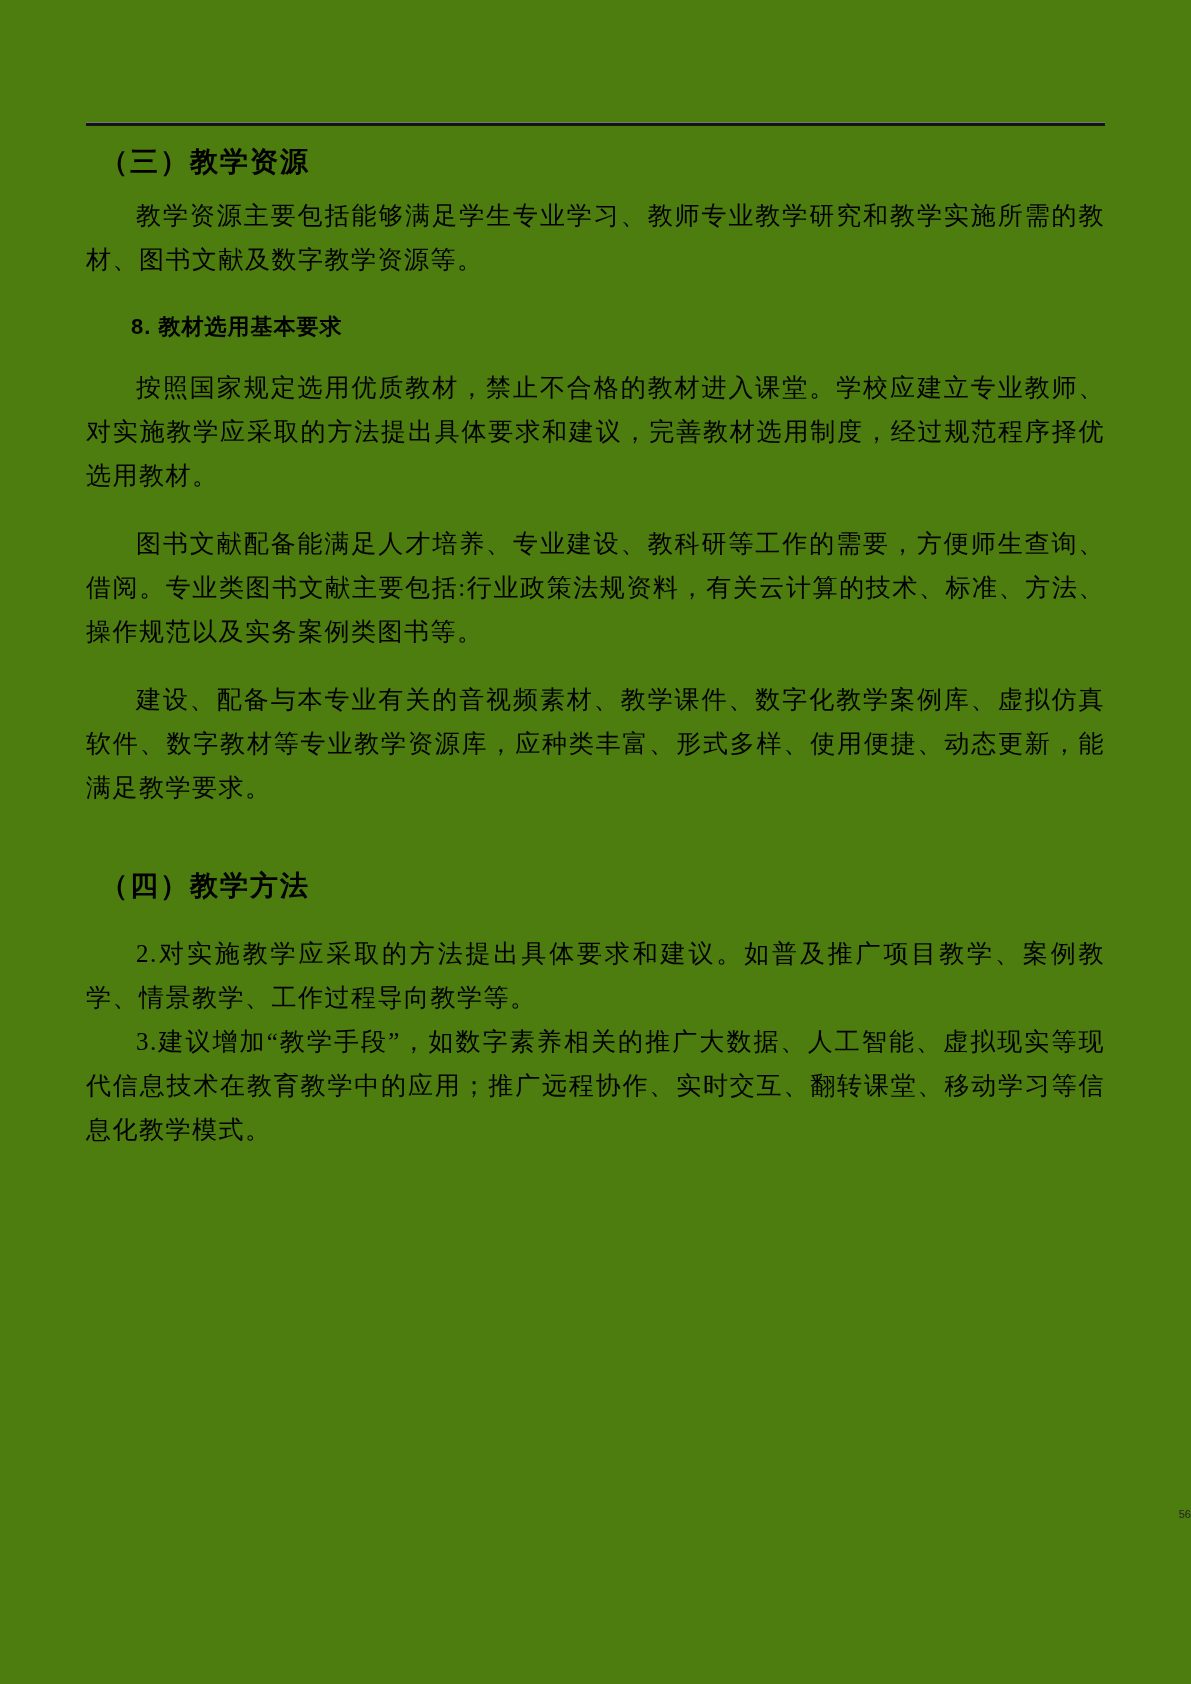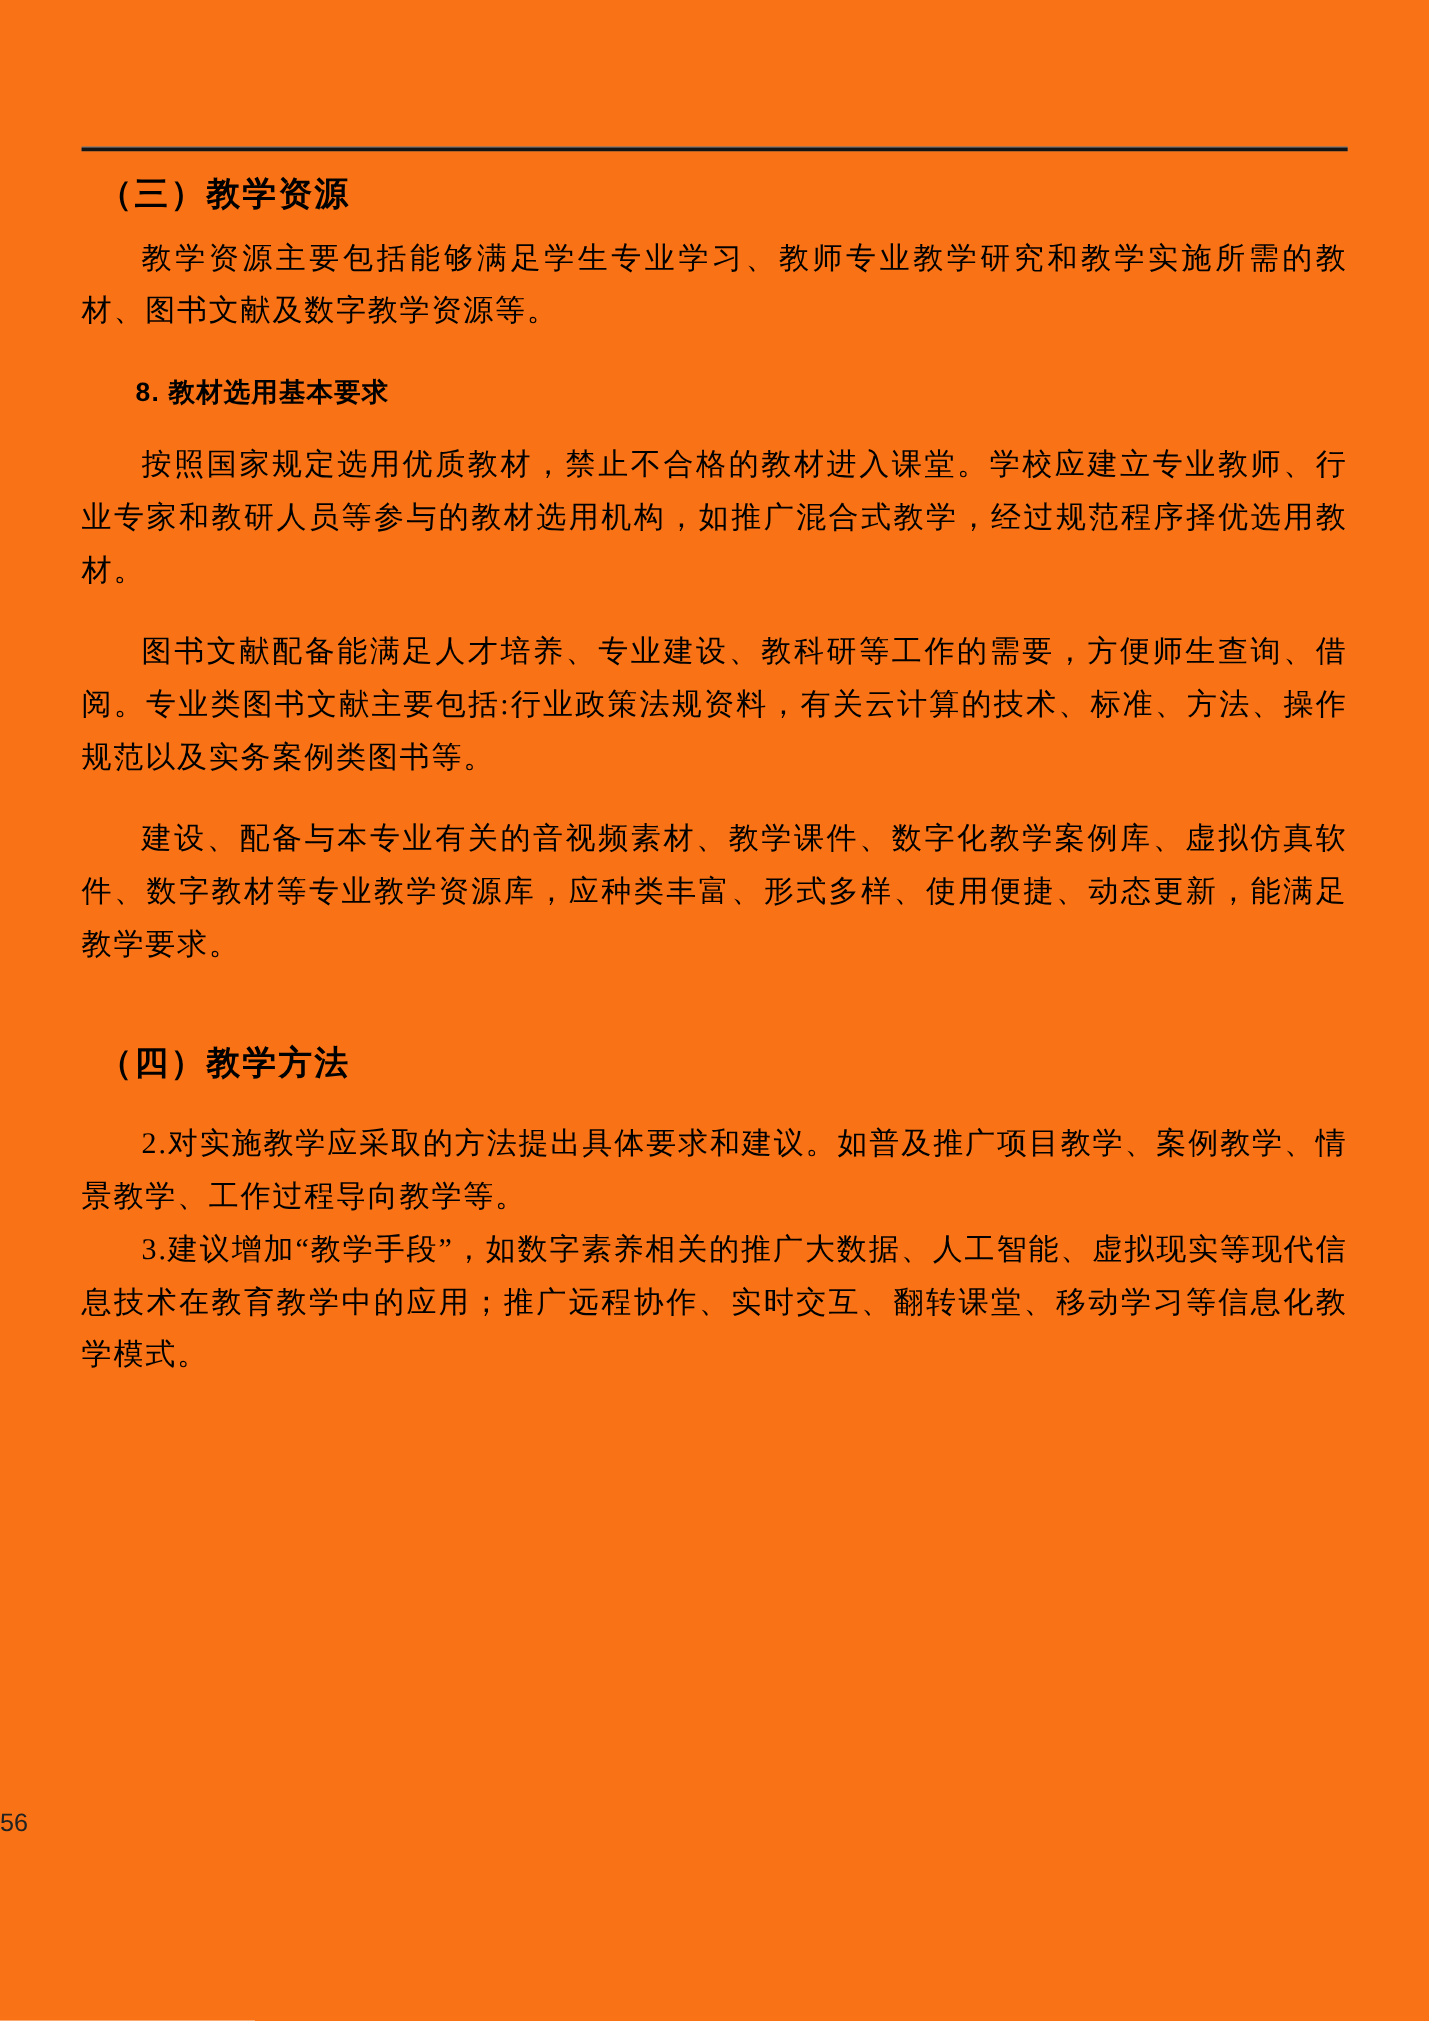--- a/index.html
+++ b/index.html
@@ -4,24 +4,24 @@
 <style>
   html, body {
     margin: 0;
     padding: 0;
     background: #ffffff;
   }
   .page {
     position: relative;
     width: 1191px;
     height: 1684px;
-    background: #f97316;
+    background: #4d7c0f;
     color: #000000;
     box-sizing: border-box;
-    padding: 0 68px;
+    padding: 0 86px;
     overflow: hidden;
     font-family: "Liberation Serif", serif;
   }
   .header-rule {
     margin-top: 122px;
     height: 1px;
     background: #777777;
     border-bottom: 3px solid #141414;
   }
   .section-heading {
@@ -55,40 +55,40 @@
     margin: 24px 0 0 0;
   }
   .body-par.intro { margin-top: 14px; }
   .body-par.first-after-heading { margin-top: 28px; }
   .body-par.tight { margin-top: 0; }
   .page-number {
     position: absolute;
     top: 1508px;
     left: 0;
     right: 0;
-    text-align: left;
+    text-align: right;
     font-family: "Liberation Sans", sans-serif;
-    font-size: 21px;
+    font-size: 11px;
     color: #222222;
   }
 </style>
 </head>
 <body>
 
 <div class="page">
 
   <div class="header-rule"></div>
 
   <h1 class="section-heading">（三）教学资源</h1>
 
   <p class="body-par intro">教学资源主要包括能够满足学生专业学习、教师专业教学研究和教学实施所需的教材、图书文献及数字教学资源等。</p>
 
   <h2 class="sub-heading">8. 教材选用基本要求</h2>
 
-  <p class="body-par">按照国家规定选用优质教材，禁止不合格的教材进入课堂。学校应建立专业教师、行业专家和教研人员等参与的教材选用机构，如推广混合式教学，经过规范程序择优选用教材。</p>
+  <p class="body-par">按照国家规定选用优质教材，禁止不合格的教材进入课堂。学校应建立专业教师、对实施教学应采取的方法提出具体要求和建议，完善教材选用制度，经过规范程序择优选用教材。</p>
 
 
   <p class="body-par">图书文献配备能满足人才培养、专业建设、教科研等工作的需要，方便师生查询、借阅。专业类图书文献主要包括:行业政策法规资料，有关云计算的技术、标准、方法、操作规范以及实务案例类图书等。</p>
 
 
   <p class="body-par">建设、配备与本专业有关的音视频素材、教学课件、数字化教学案例库、虚拟仿真软件、数字教材等专业教学资源库，应种类丰富、形式多样、使用便捷、动态更新，能满足教学要求。</p>
 
   <h1 class="section-heading gap-large">（四）教学方法</h1>
 
   <p class="body-par first-after-heading">2.对实施教学应采取的方法提出具体要求和建议。如普及推广项目教学、案例教学、情景教学、工作过程导向教学等。</p>

